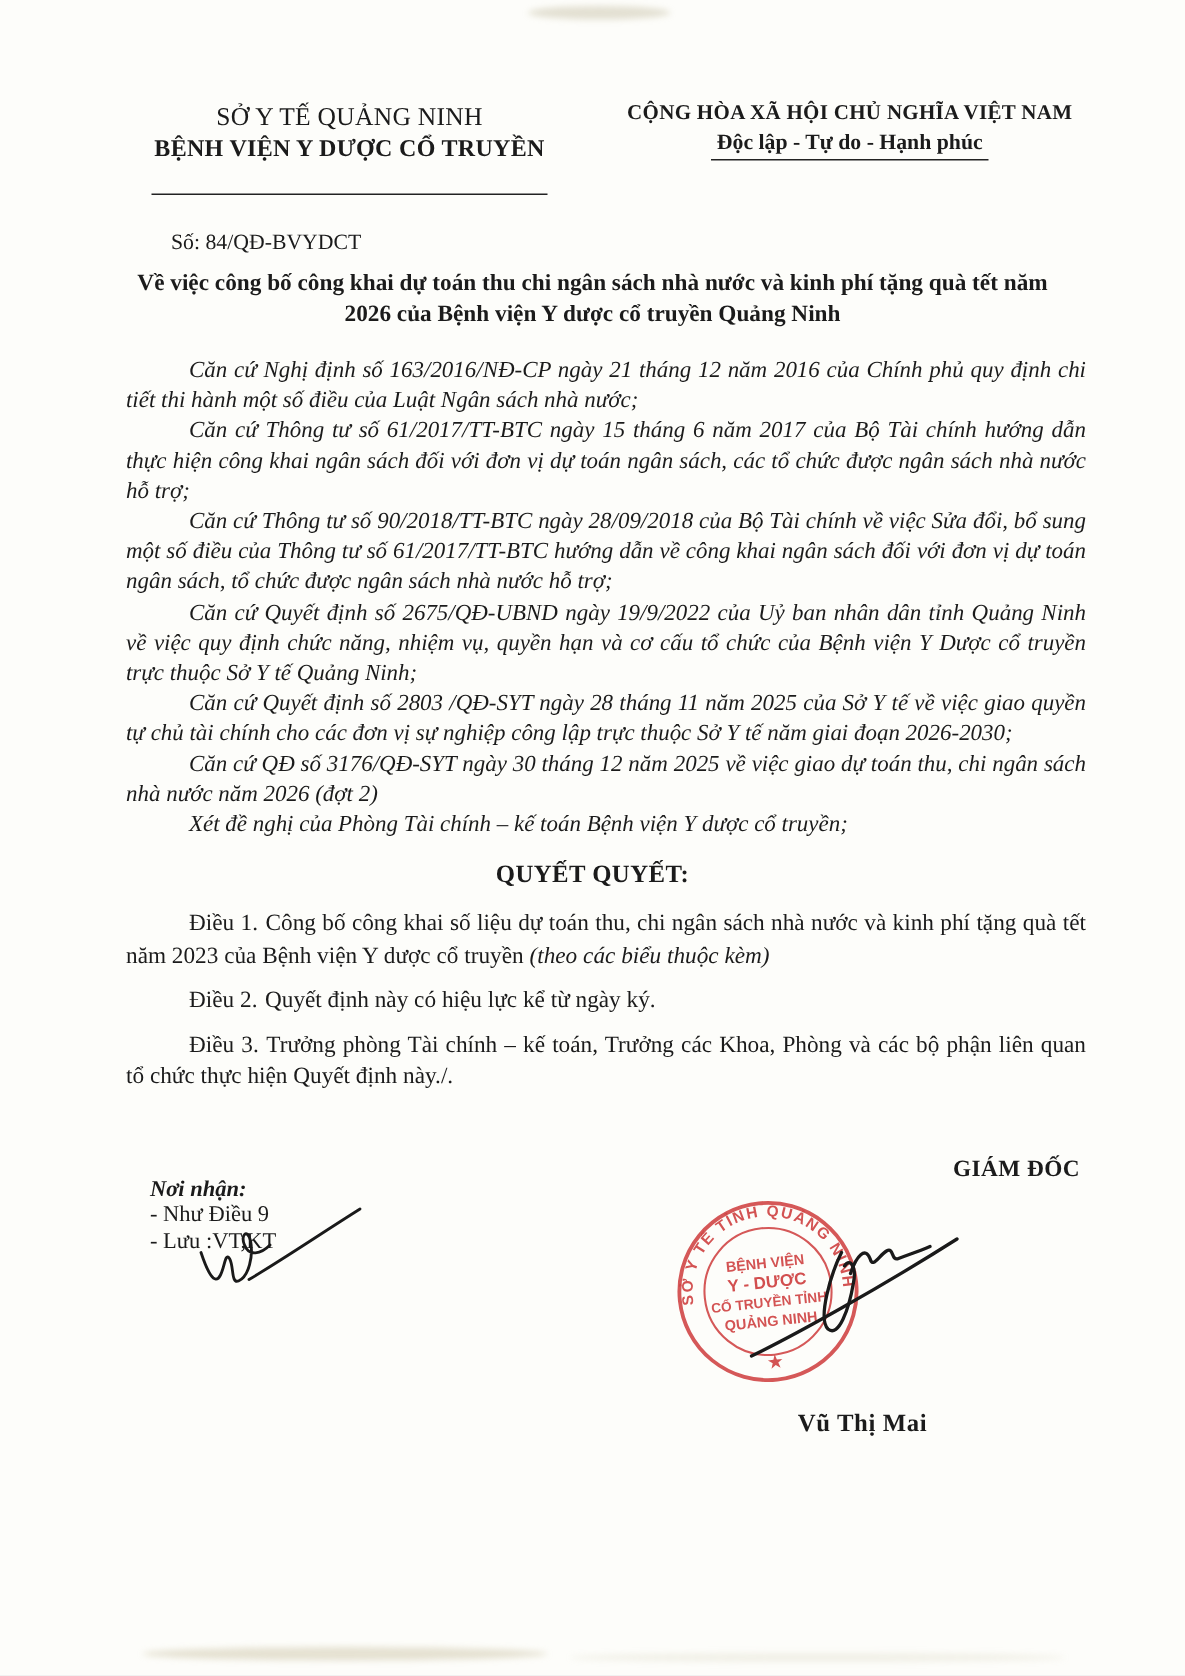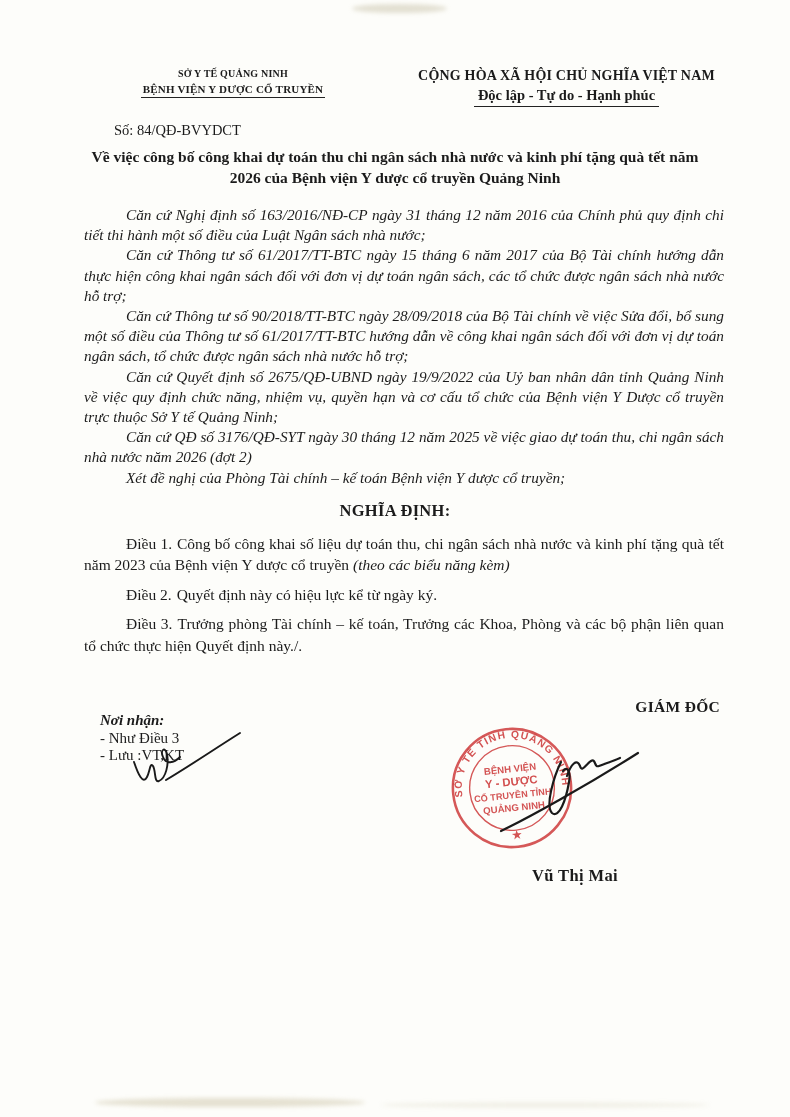--- a/index.html
+++ b/index.html
@@ -14,22 +14,22 @@
     overflow: hidden;
   }
   .smudge { position: absolute; border-radius: 50%; filter: blur(2px); }
   .smudge-top { left: 352px; top: 4px; width: 95px; height: 9px; background: rgba(168,158,120,0.30); }
   .smudge-bottom { left: 95px; top: 1098px; width: 270px; height: 9px; background: rgba(185,175,135,0.35); }
   .smudge-bottom2 { left: 380px; top: 1102px; width: 330px; height: 6px; background: rgba(190,182,150,0.18); }
 
   .header-row { display: flex; margin: 68px 55px 0 68px; }
   .header-left { width: 330px; text-align: center; }
   .header-right { flex: 1; text-align: center; }
-  .org-top { font-size: 10px; letter-spacing: 0.2px; font-weight: bold; }
-  .org-name { display: inline-block; font-size: 11px; font-weight: bold; border-bottom: 1.4px solid #222; padding: 1px 2px 2px; margin-top: 2px; letter-spacing: 0.2px; }
+  .org-top { font-size: 17px; letter-spacing: 0.2px; }
+  .org-name { display: inline-block; font-size: 16px; font-weight: bold; border-bottom: 1.4px solid #222; padding: 1px 2px 20px; margin-top: 2px; letter-spacing: 0.2px; }
   .doc-number { margin-top: 24px; text-align: left; padding-left: 46px; font-size: 14.5px; }
   .national { font-size: 14px; font-weight: bold; letter-spacing: 0.2px; }
   .motto { display: inline-block; font-size: 14.5px; font-weight: bold; border-bottom: 1.5px solid #222; padding: 0 4px 2px; margin-top: 3px; }
   .date-line { margin-top: 21px; font-size: 15.5px; font-style: italic; transform: translateX(-14px); }
 
   .doc-title { margin-top: 26px; text-align: center; font-size: 17.5px; font-weight: bold; letter-spacing: 0.5px; }
   .doc-subtitle { margin: 7px auto 0; max-width: 628px; text-align: center; font-size: 15.5px; font-weight: bold; line-height: 21px; }
 
   .preamble { margin: 17px 66px 0 84px; font-size: 15.3px; font-style: italic; line-height: 20.2px; text-align: justify; }
   .preamble p { margin: 0; text-indent: 42px; }
@@ -70,47 +70,48 @@
       <div class="national">CỘNG HÒA XÃ HỘI CHỦ NGHĨA VIỆT NAM</div>
       <div>
         <span class="motto">Độc lập - Tự do - Hạnh phúc</span>
       </div>
     </div>
   </div>
 
   <div class="doc-subtitle">Về việc công bố công khai dự toán thu chi ngân sách nhà nước và kinh phí tặng quà tết năm 2026 của Bệnh viện Y dược cổ truyền Quảng Ninh</div>
 
   <div class="preamble">
-    <p>Căn cứ Nghị định số 163/2016/NĐ-CP ngày 31 tháng 12 năm 2016 của Chính phủ quy định chi tiết thi hành một số điều của Luật Ngân sách nhà nước;</p>
+    <p>Căn cứ Nghị định số 163/2016/NĐ-CP ngày 21 tháng 12 năm 2016 của Chính phủ quy định chi tiết thi hành một số điều của Luật Ngân sách nhà nước;</p>
     <p>Căn cứ Thông tư số 61/2017/TT-BTC ngày 15 tháng 6 năm 2017 của Bộ Tài chính hướng dẫn thực hiện công khai ngân sách đối với đơn vị dự toán ngân sách, các tổ chức được ngân sách nhà nước hỗ trợ;</p>
     <p>Căn cứ Thông tư số 90/2018/TT-BTC ngày 28/09/2018 của Bộ Tài chính về việc Sửa đổi, bổ sung một số điều của Thông tư số 61/2017/TT-BTC hướng dẫn về công khai ngân sách đối với đơn vị dự toán ngân sách, tổ chức được ngân sách nhà nước hỗ trợ;</p>
     <p>Căn cứ Quyết định số 2675/QĐ-UBND ngày 19/9/2022 của Uỷ ban nhân dân tỉnh Quảng Ninh về việc quy định chức năng, nhiệm vụ, quyền hạn và cơ cấu tổ chức của Bệnh viện Y Dược cổ truyền trực thuộc Sở Y tế Quảng Ninh;</p>
+    <p>Căn cứ Quyết định số 2803 /QĐ-SYT ngày 28 tháng 11 năm 2025 của Sở Y tế về việc giao quyền tự chủ tài chính cho các đơn vị sự nghiệp công lập trực thuộc Sở Y tế năm giai đoạn 2026-2030;</p>
     <p>Căn cứ QĐ số 3176/QĐ-SYT ngày 30 tháng 12 năm 2025 về việc giao dự toán thu, chi ngân sách nhà nước năm 2026 (đợt 2)</p>
     <p>Xét đề nghị của Phòng Tài chính – kế toán Bệnh viện Y dược cổ truyền;</p>
   </div>
 
-  <div class="decision-heading">NGHĨA ĐỊNH:</div>
+  <div class="decision-heading">QUYẾT QUYẾT:</div>
 
   <div class="articles">
     <p>
-      <span class="article-label">Điều 1.</span><span>Công bố công khai số liệu dự toán thu, chi ngân sách nhà nước và kinh phí tặng quà tết năm 2023 của Bệnh viện Y dược cổ truyền </span><span class="article-italic">(theo các biểu năng kèm)</span>
+      <span class="article-label">Điều 1.</span><span>Công bố công khai số liệu dự toán thu, chi ngân sách nhà nước và kinh phí tặng quà tết năm 2023 của Bệnh viện Y dược cổ truyền </span><span class="article-italic">(theo các biểu thuộc kèm)</span>
     </p>
     <p>
       <span class="article-label">Điều 2.</span><span>Quyết định này có hiệu lực kể từ ngày ký.</span>
     </p>
     <p>
       <span class="article-label">Điều 3.</span><span>Trưởng phòng Tài chính – kế toán, Trưởng các Khoa,  Phòng và các bộ phận liên quan tổ chức thực hiện Quyết định này./.</span>
     </p>
   </div>
 
   <div class="footer-zone">
 
     <div class="recipients">
       <div class="recipients-label">Nơi nhận:</div>
-      <div>- Như Điều 3</div>
+      <div>- Như Điều 9</div>
       <div>- Lưu :VT,KT</div>
     </div>
 
     <div class="director-title">GIÁM ĐỐC</div>
 
     <div class="stamp-wrap">
       <svg width="128" height="128" viewBox="0 0 130 130">
         <circle cx="65" cy="65" r="60" fill="none" stroke="#cc3636" stroke-width="2.6" opacity="0.9"></circle>
         <circle cx="65" cy="65" r="43" fill="none" stroke="#cc3636" stroke-width="1.4" opacity="0.9"></circle>
         <defs>

